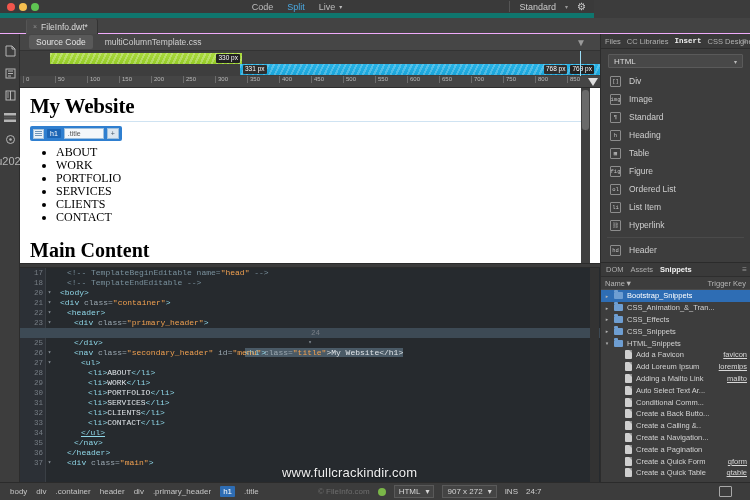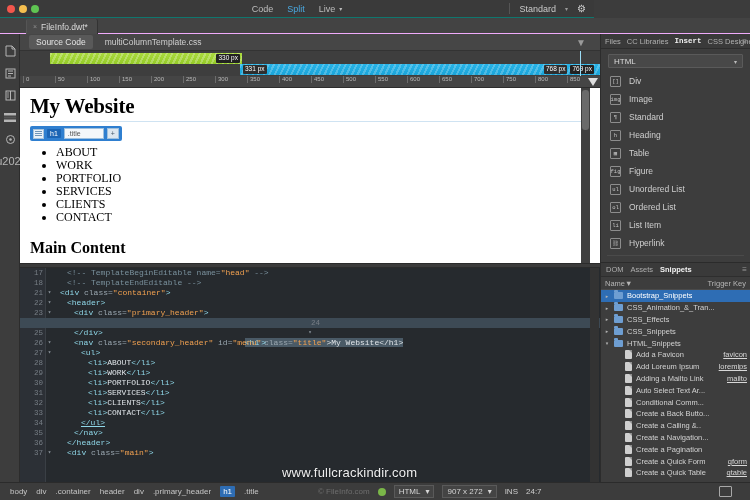--- a/index.html
+++ b/index.html
@@ -9,21 +9,21 @@
     font-family: "Liberation Sans", sans-serif;
     font-size: 9px; color: #c8c8c8;
     -webkit-font-smoothing: antialiased;
   }
   .app { position: relative; width: 750px; height: 500px; }
 
   
   .topbar {
     position: absolute; left: 0; top: 0; width: 594px; height: 18px;
     background: #3a3a3a; display: flex; align-items: center;
-    border-bottom: 1px solid #0f766e;
+    border-bottom: 5px solid #0f766e;
   }
   .traffic { display: flex; gap: 4px; margin-left: 7px; }
   .dot { width: 8px; height: 8px; border-radius: 50%; }
   .dot.r { background: #f2564c; }
   .dot.y { background: #f5bf4f; }
   .dot.g { background: #5fc452; }
   .viewmodes {
     position: absolute; left: 0; right: 0; display: flex;
     justify-content: center; gap: 14px; align-items: center;
   }
@@ -163,21 +163,21 @@
     padding: 1px 3px; font-family: "Liberation Sans", sans-serif;
     border: 1px solid #9ec0de;
   }
   .eq-plus {
     background: #dce6ef; color: #44566a; font-size: 7px; width: 12px;
     text-align: center; border: 1px solid #9ec0de; padding: 1px 0;
     font-family: "Liberation Sans", sans-serif;
   }
   .dv-ul { margin: 5px 0 0 26px; }
   .dv-ul li { font-size: 12px; line-height: 13px; list-style: disc; }
-  .dv-h2 { font-size: 16px; font-weight: bold; margin-top: 15px; }
+  .dv-h2 { font-size: 20px; font-weight: bold; margin-top: 15px; }
   .dv-vsb {
     position: absolute; left: 581px; top: 88px; width: 9px; height: 175px;
     background: #3f3f3f;
   }
   .dv-vsb .thumb {
     position: absolute; left: 1px; top: 2px; width: 7px; height: 40px;
     background: #6a6a6a; border-radius: 3px;
   }
   .dv-split {
     position: absolute; left: 20px; top: 263px; width: 580px; height: 5px;
@@ -476,20 +476,25 @@
           <span class="ln">17</span>
           <span class="fold"></span>
           <span class="ctxt" style="padding-left: 14px;"><span class="k-com">&lt;!-- TemplateBeginEditable name=</span><span class="k-str">"head"</span><span class="k-com"> --&gt;</span></span>
         </div>
         <div class="cl">
           <span class="ln">18</span>
           <span class="fold"></span>
           <span class="ctxt" style="padding-left: 14px;"><span class="k-com">&lt;!-- TemplateEndEditable --&gt;</span></span>
         </div>
         <div class="cl">
+          <span class="ln">20</span>
+          <span class="fold">▾</span>
+          <span class="ctxt" style="padding-left: 7px;"><span class="k-tag">&lt;body&gt;</span></span>
+        </div>
+        <div class="cl">
           <span class="ln">21</span>
           <span class="fold">▾</span>
           <span class="ctxt" style="padding-left: 7px;"><span class="k-tag">&lt;div </span><span class="k-attr">class=</span><span class="k-str">"container"</span><span class="k-tag">&gt;</span></span>
         </div>
         <div class="cl">
           <span class="ln">22</span>
           <span class="fold">▾</span>
           <span class="ctxt" style="padding-left: 14px;"><span class="k-tag">&lt;header&gt;</span></span>
         </div>
         <div class="cl">
@@ -604,24 +609,20 @@
           <span class="ins-ic">h</span>
           <span class="ins-lbl">Heading</span>
         </div>
         <div class="ins-row">
           <span class="ins-ic">▦</span>
           <span class="ins-lbl">Table</span>
         </div>
         <div class="ins-row">
           <span class="ins-ic">fig</span>
           <span class="ins-lbl">Figure</span>
-        </div>
-        <div class="ins-row">
-          <span class="ins-ic">ul</span>
-          <span class="ins-lbl">Unordered List</span>
         </div>
         <div class="ins-row">
           <span class="ins-ic">ol</span>
           <span class="ins-lbl">Ordered List</span>
         </div>
         <div class="ins-row">
           <span class="ins-ic">li</span>
           <span class="ins-lbl">List Item</span>
         </div>
         <div class="ins-row">

